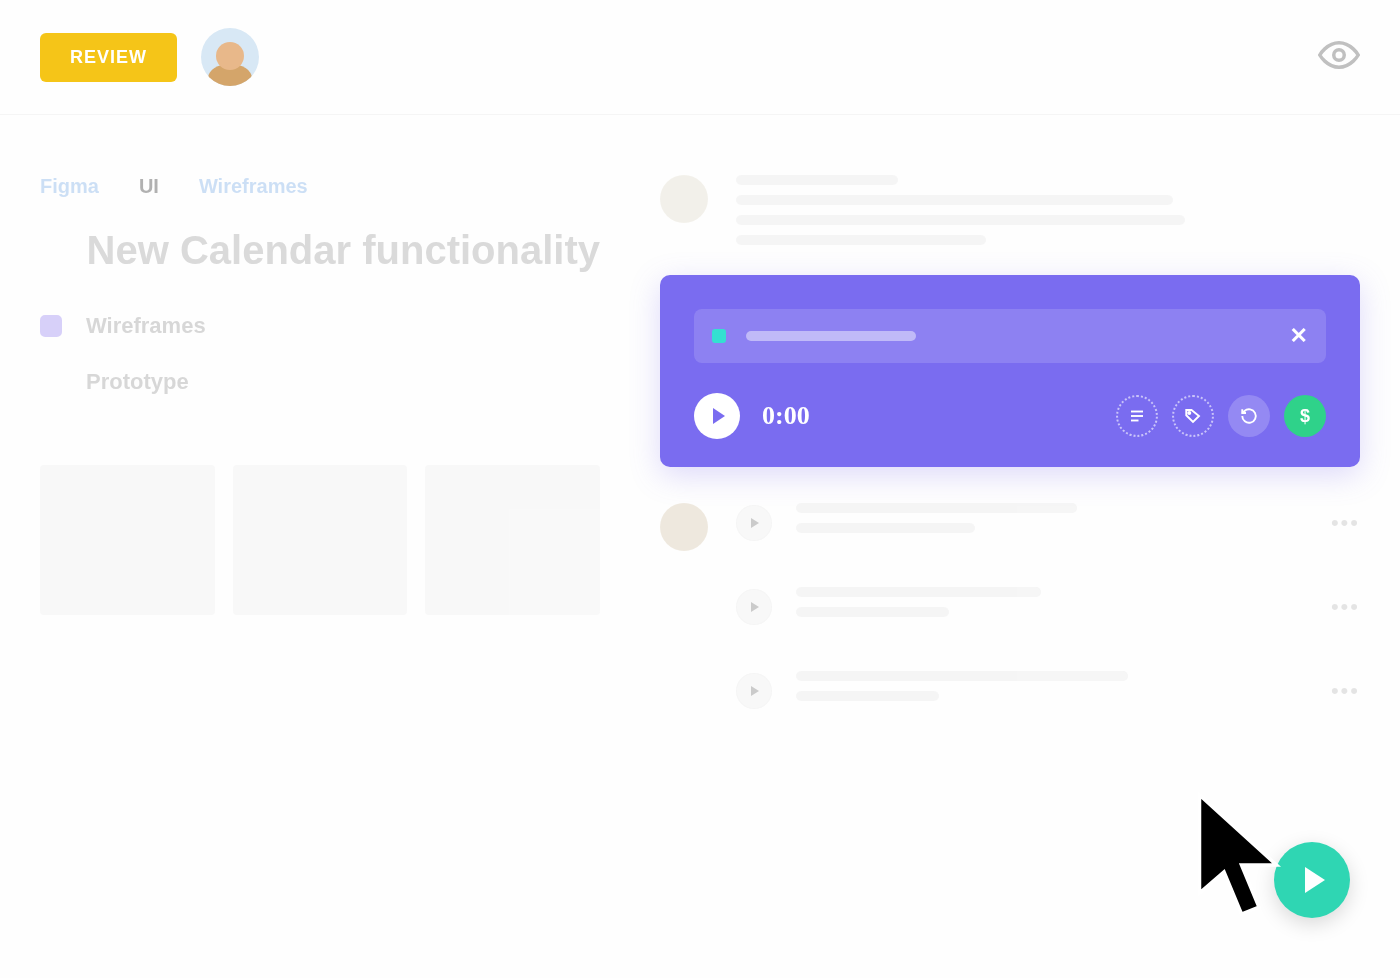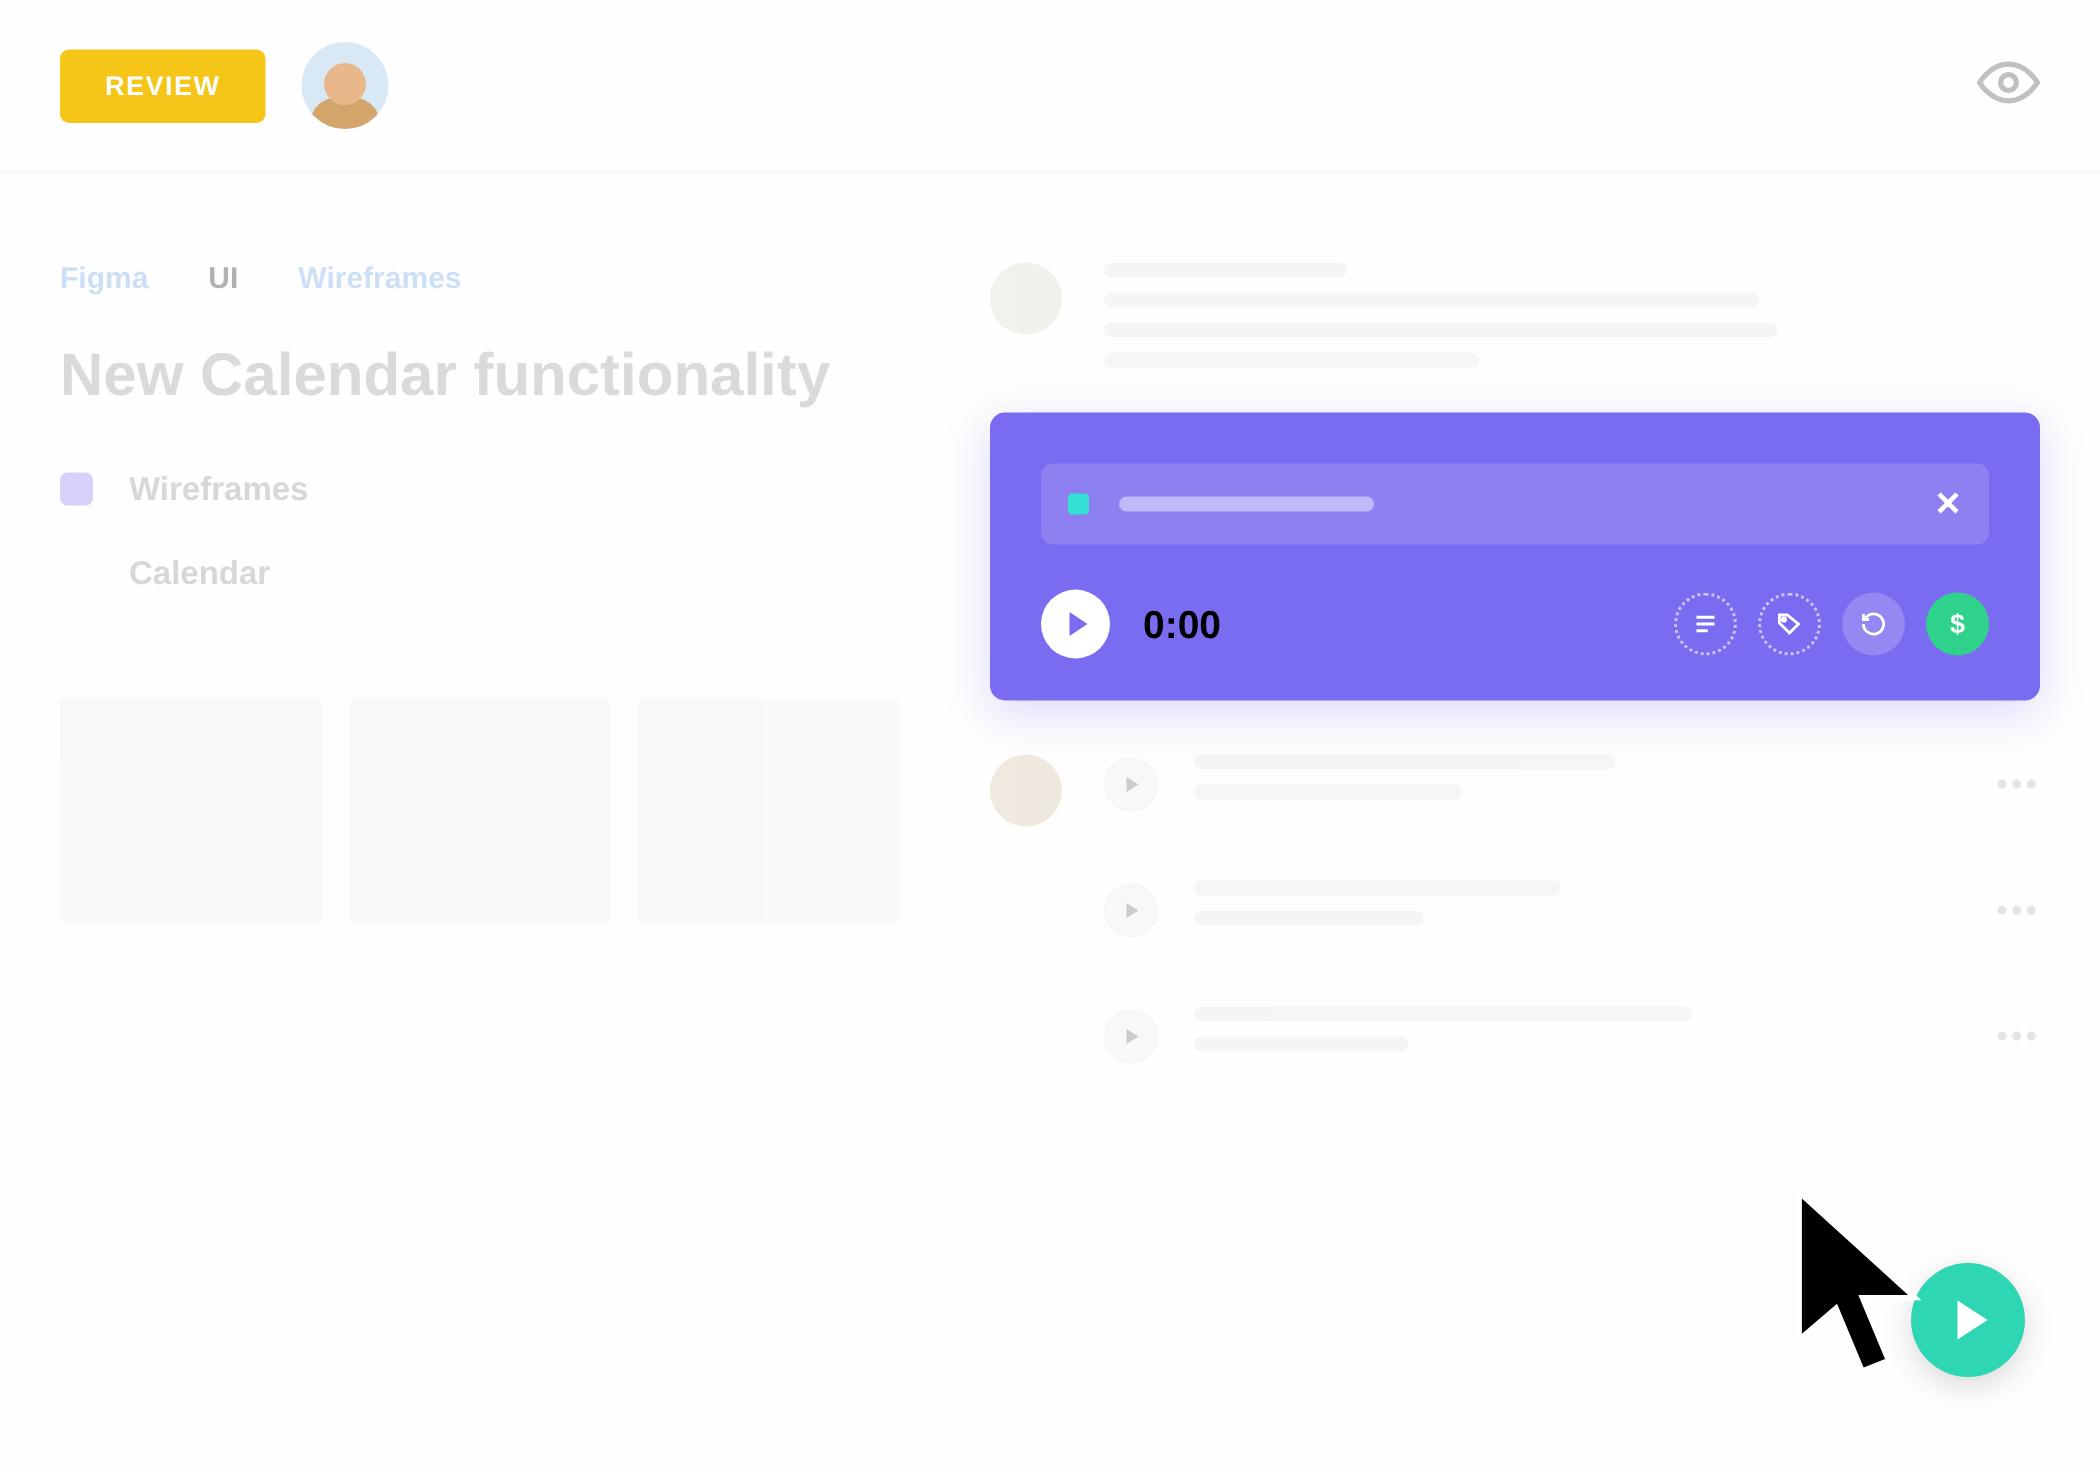--- a/index.html
+++ b/index.html
@@ -77,20 +77,21 @@
       font-weight: 700;
       color: #737373;
       cursor: pointer;
     }
     .crumb.active { color: #a5c7ef; text-align: right; }
     .page-title {
       font-size: 40px;
       font-weight: 800;
       color: #bdbdbd;
       margin-bottom: 40px;
+      text-align: right;
     }
     .stage-list { display: flex; flex-direction: column; gap: 30px; }
     .stage-item {
       display: flex;
       align-items: center;
       gap: 24px;
       font-size: 22px;
       font-weight: 600;
       color: #b8b8b8;
       cursor: pointer;
@@ -221,23 +222,24 @@
     }
     .play-btn-big::after {
       content: "";
       width: 0; height: 0;
       border-left: 12px solid #7a6cf0;
       border-top: 8px solid transparent;
       border-bottom: 8px solid transparent;
       margin-left: 3px;
     }
     .timer-text {
-      color: #000000;
+      color: #ffffff;
       font-size: 26px;
       font-weight: 700;
+      font-family: Liberation Serif, serif;
     }
     .rec-actions {
       margin-left: auto;
       display: flex;
       gap: 14px;
     }
     .rec-action {
       width: 42px; height: 42px;
       border-radius: 50%;
       display: flex;
@@ -303,21 +305,21 @@
       <span class="crumb active">Wireframes</span>
     </div>
     <h1 class="page-title">New Calendar functionality</h1>
     <div class="stage-list">
       <div class="stage-item selected">
         <span class="check"></span>
         <span>Wireframes</span>
       </div>
       <div class="stage-item">
         <span class="check"></span>
-        <span>Calendar</span>
+        <span>Prototype</span>
       </div>
     </div>
     <div class="thumbnails">
       <div class="thumb"></div>
       <div class="thumb"></div>
       <div class="thumb"></div>
     </div>
   </div>
 
   <div class="right-col">

